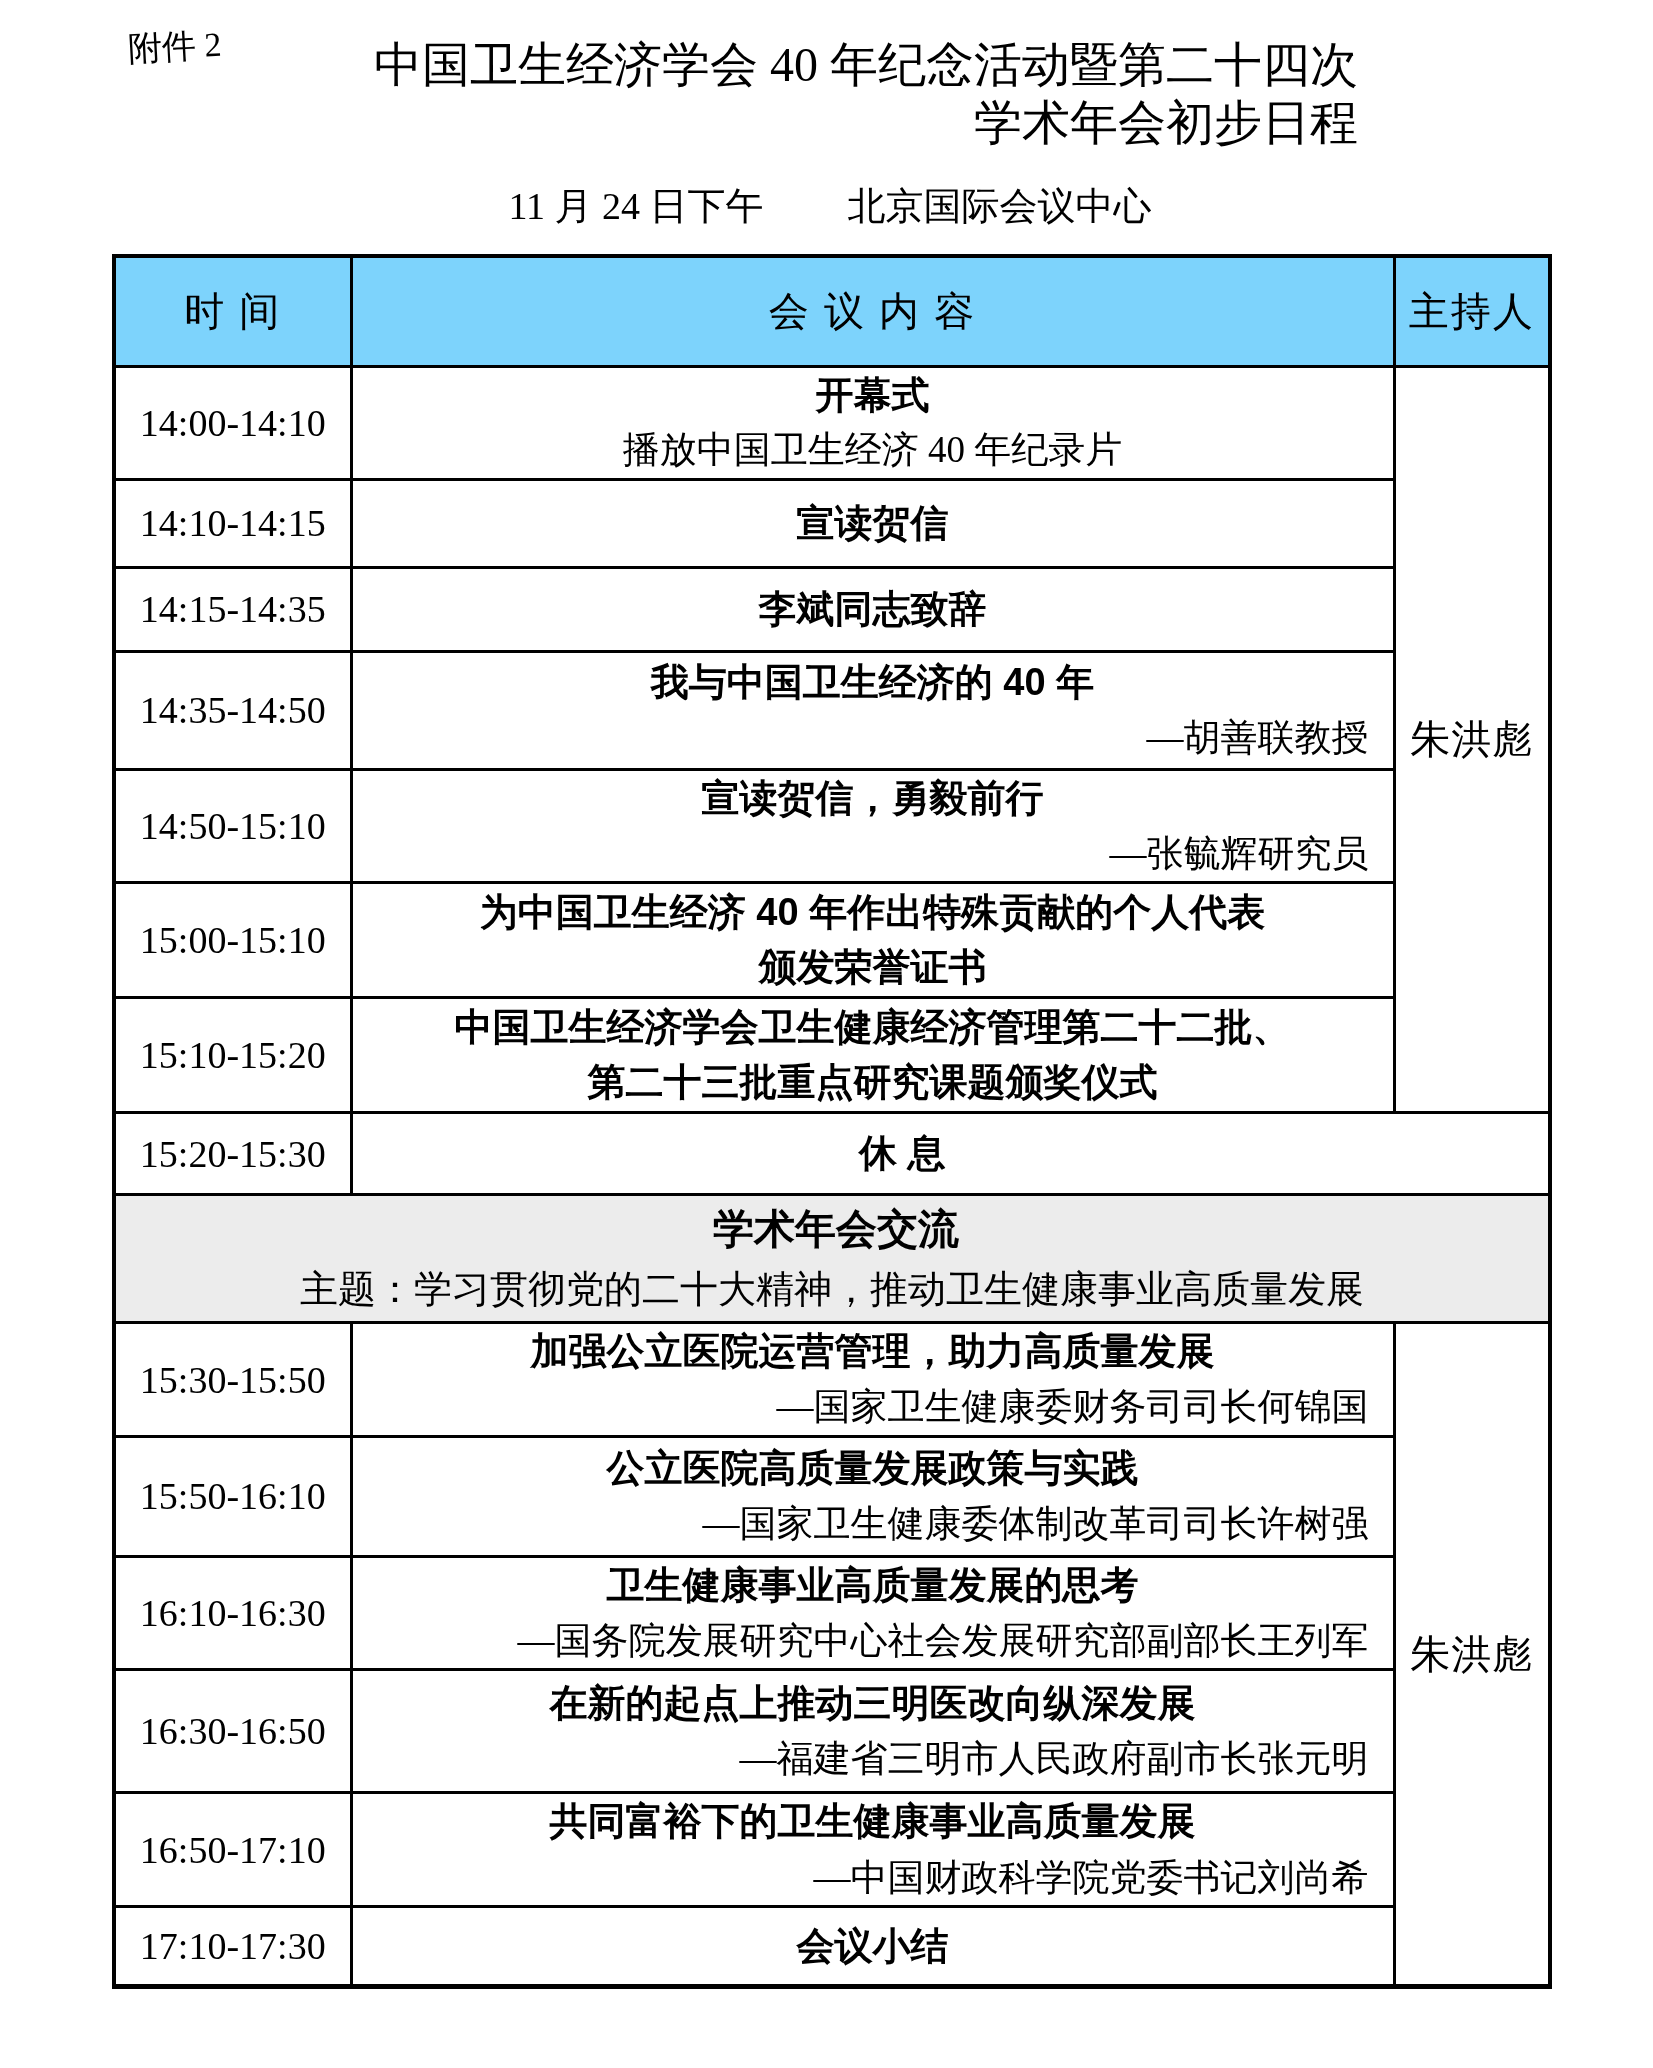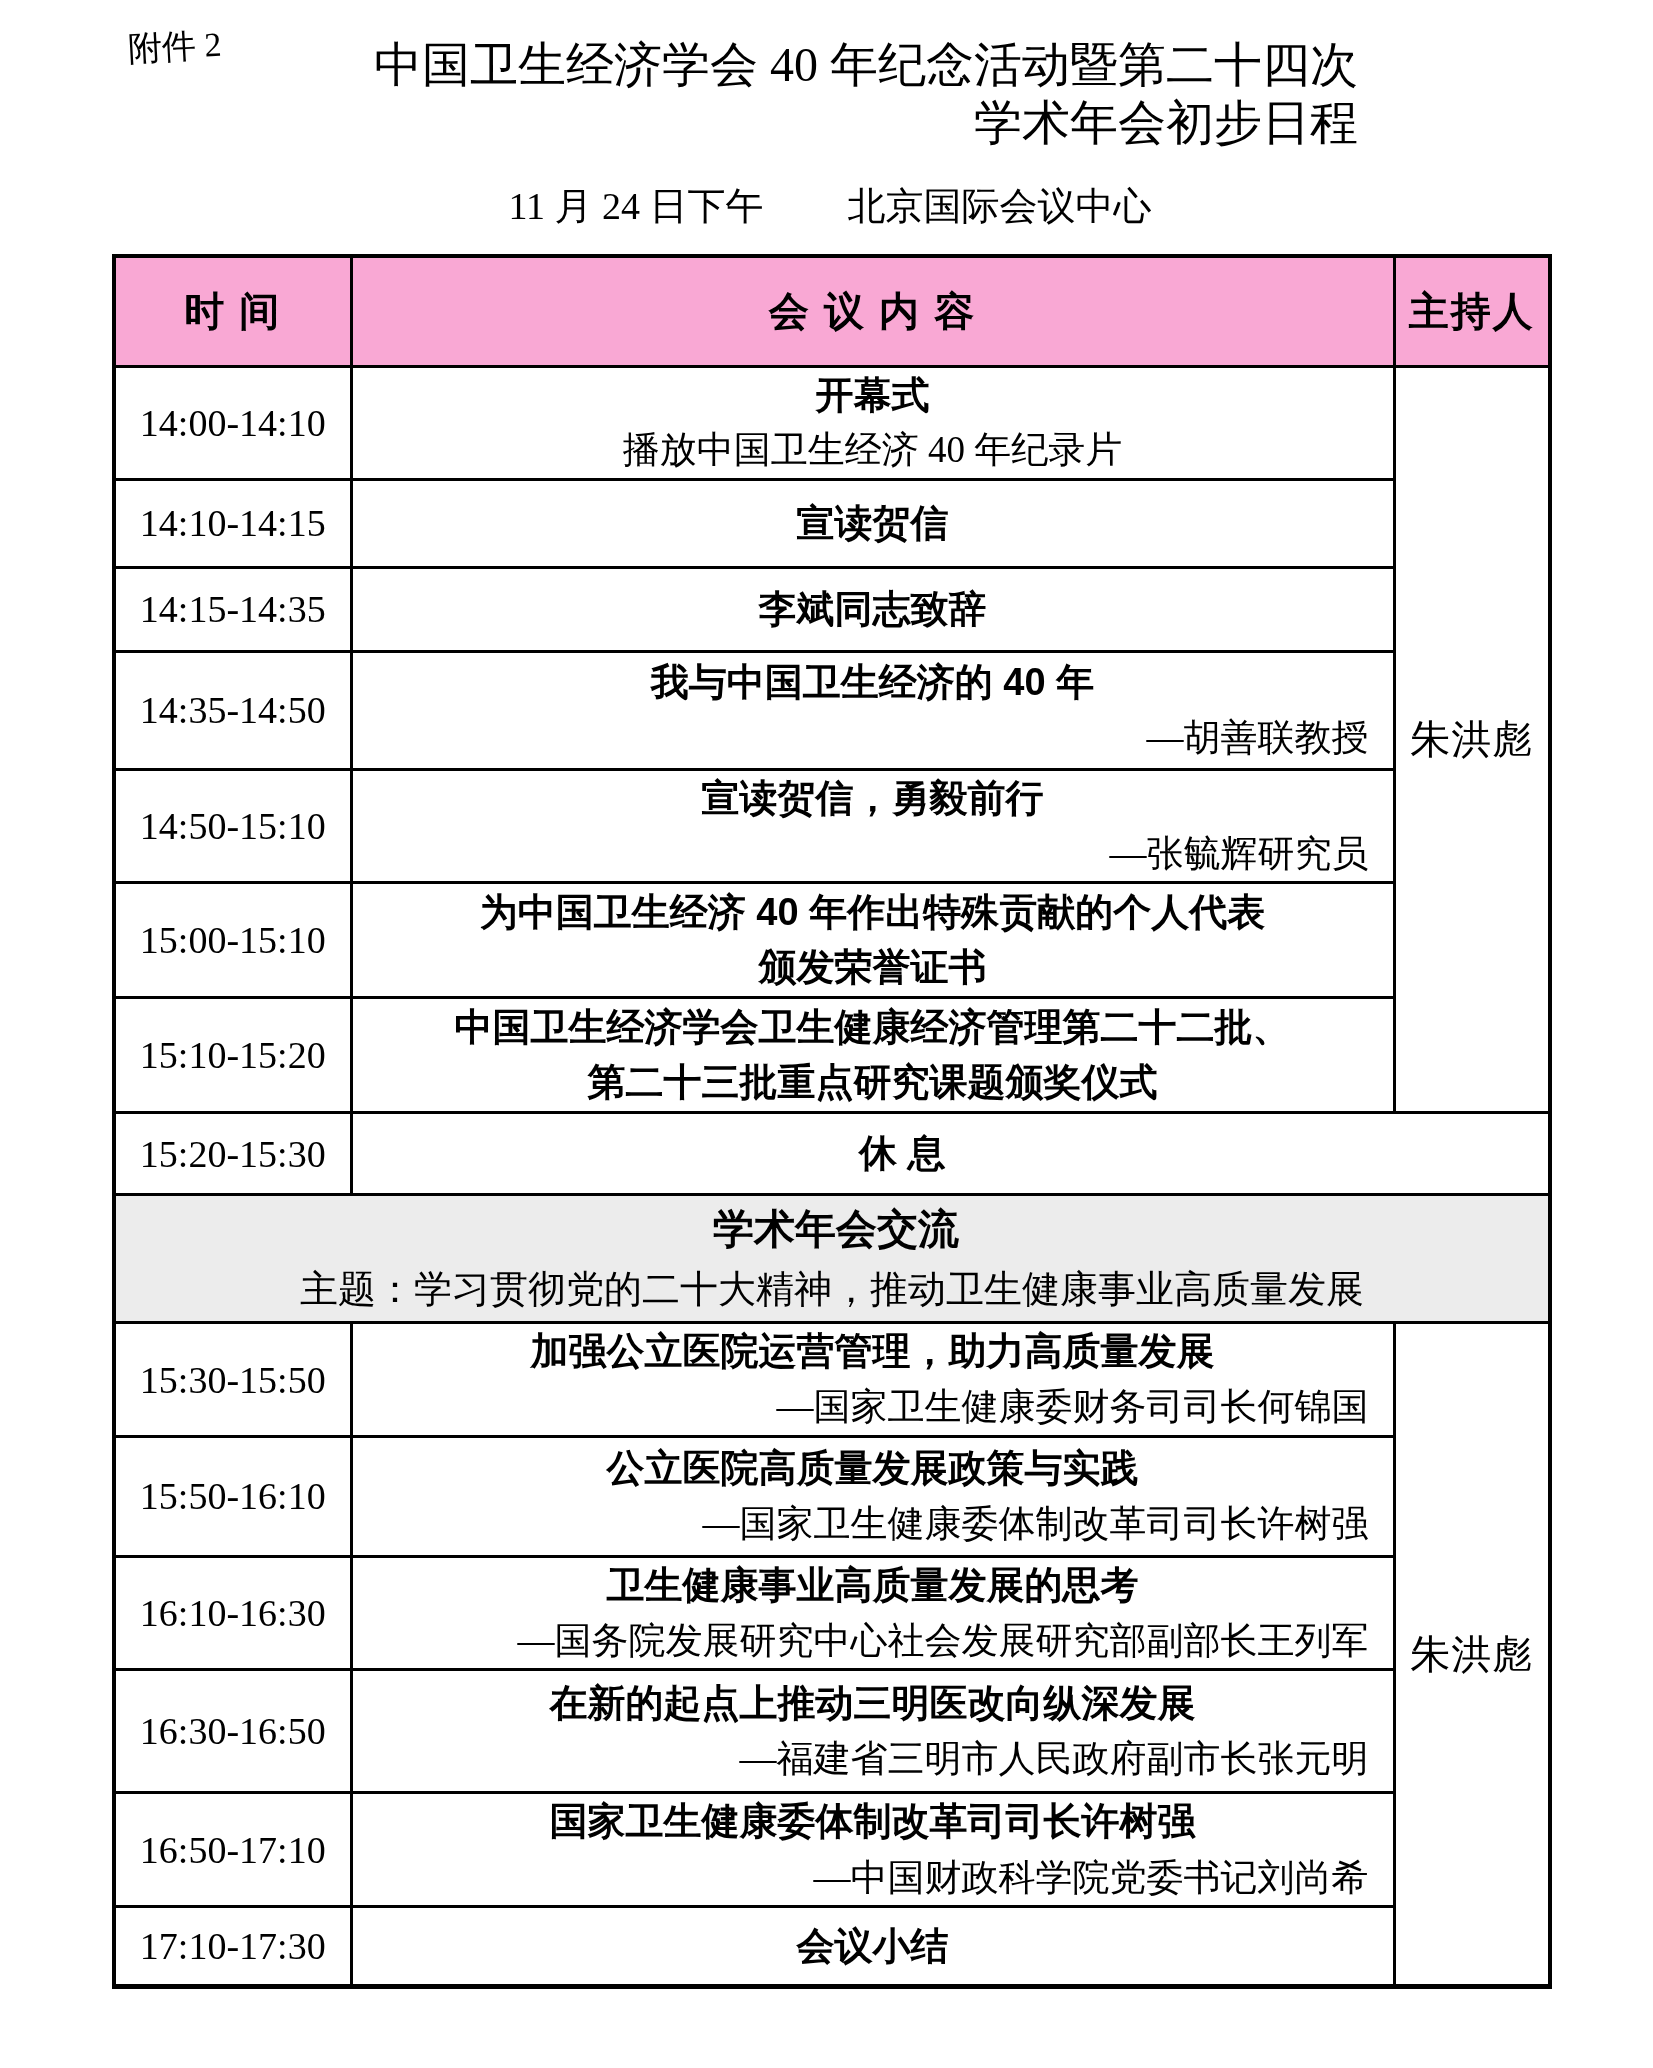--- a/index.html
+++ b/index.html
@@ -45,23 +45,23 @@
   }
   .c-time{width:237px;}
   .c-content{width:1043px;}
   .c-host{width:156px;}
   table.schedule th, table.schedule td{
     border:3px solid #000;
     vertical-align:middle;
     padding:0;
   }
   th.th{
-    background:#f9a8d4;
+    background:#7dd3fc;
     font-family:"Liberation Sans","DejaVu Sans",sans-serif;
-    font-weight:bold;
+    font-weight:normal;
     font-size:40px;
     letter-spacing:2px;
   }
   td.time{
     text-align:center;
     font-size:38px;
     white-space:nowrap;
   }
   td.content{padding:6px 0;}
   .title{
@@ -254,21 +254,21 @@
       <td class="time">16:30-16:50</td>
       <td class="content">
         <div class="title">在新的起点上推动三明医改向纵深发展</div>
         <div class="speaker">—福建省三明市人民政府副市长张元明</div>
       </td>
     </tr>
 
     <tr class="h-s5">
       <td class="time">16:50-17:10</td>
       <td class="content">
-        <div class="title">国家卫生健康委体制改革司司长许树强</div>
+        <div class="title">共同富裕下的卫生健康事业高质量发展</div>
         <div class="speaker">—中国财政科学院党委书记刘尚希</div>
       </td>
     </tr>
 
     <tr class="h-s6">
       <td class="time">17:10-17:30</td>
       <td class="content">
         <div class="title">会议小结</div>
       </td>
     </tr>

